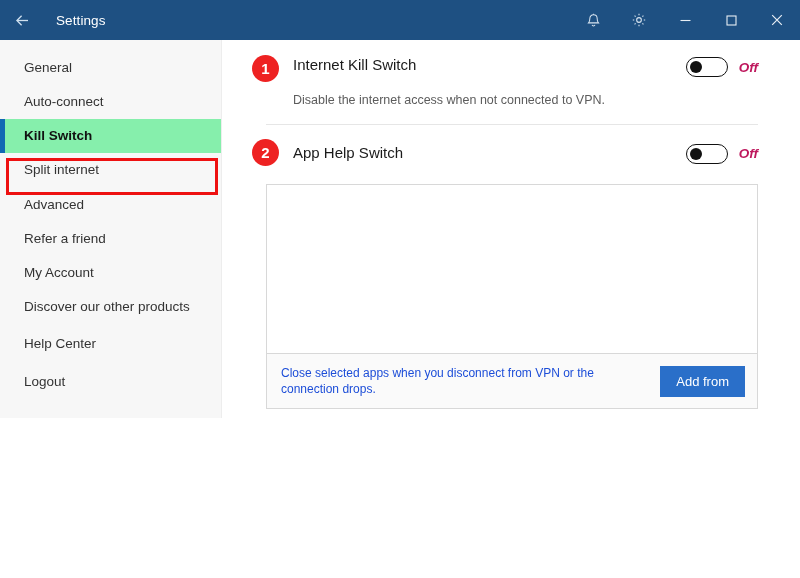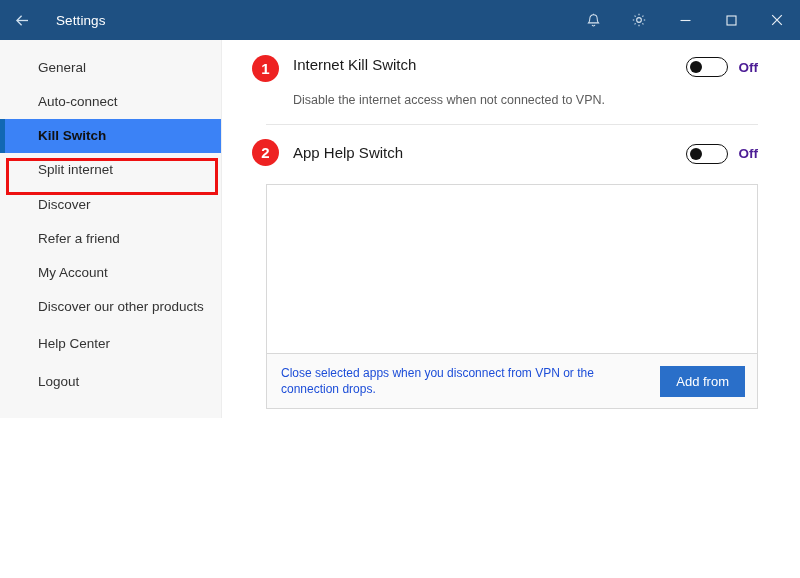--- a/index.html
+++ b/index.html
@@ -94,28 +94,28 @@
     position: relative;
     display: flex;
     flex-direction: column;
     padding-top: 10px;
   }
 
   .nav-item {
     height: 38px;
     display: flex;
     align-items: center;
-    padding-left: 38px;
+    padding-left: 24px;
     font-size: 13.5px;
     color: #333333;
     position: relative;
   }
 
   .nav-item.selected {
-    background: #3b82f6;
+    background: #86efac;
     color: #111111;
     font-weight: bold;
   }
 
   .nav-item.selected::before {
     content: "";
     position: absolute;
     left: 0;
     top: 0;
     bottom: 0;
@@ -214,22 +214,23 @@
     height: 12px;
     border-radius: 50%;
     background: #111111;
     top: 50%;
     transform: translateY(-50%);
     left: 3px;
   }
   .toggle-label {
     margin-left: 11px;
     font-size: 13.5px;
-    color: #4c1d95;
+    color: #be185d;
     font-weight: bold;
+    font-style: italic;
   }
 
   .divider {
     height: 1px;
     background: #e6e6e6;
     margin: 16px 0 0 14px;
   }
 
   
   .setting-block.compact { padding-top: 14px; align-items: center; }
@@ -346,21 +347,21 @@
       <div class="nav-item">
           <span>Auto-connect</span>
         </div>
       <div class="nav-item selected">
           <span>Kill Switch</span>
         </div>
       <div class="nav-item">
           <span>Split internet</span>
         </div>
       <div class="nav-item">
-          <span>Discover</span>
+          <span>Advanced</span>
         </div>
       <div class="nav-item">
           <span>Refer a friend</span>
         </div>
       <div class="nav-item">
           <span>My Account</span>
         </div>
       <div class="nav-item">
           <span>Discover our other products</span>
         </div>

